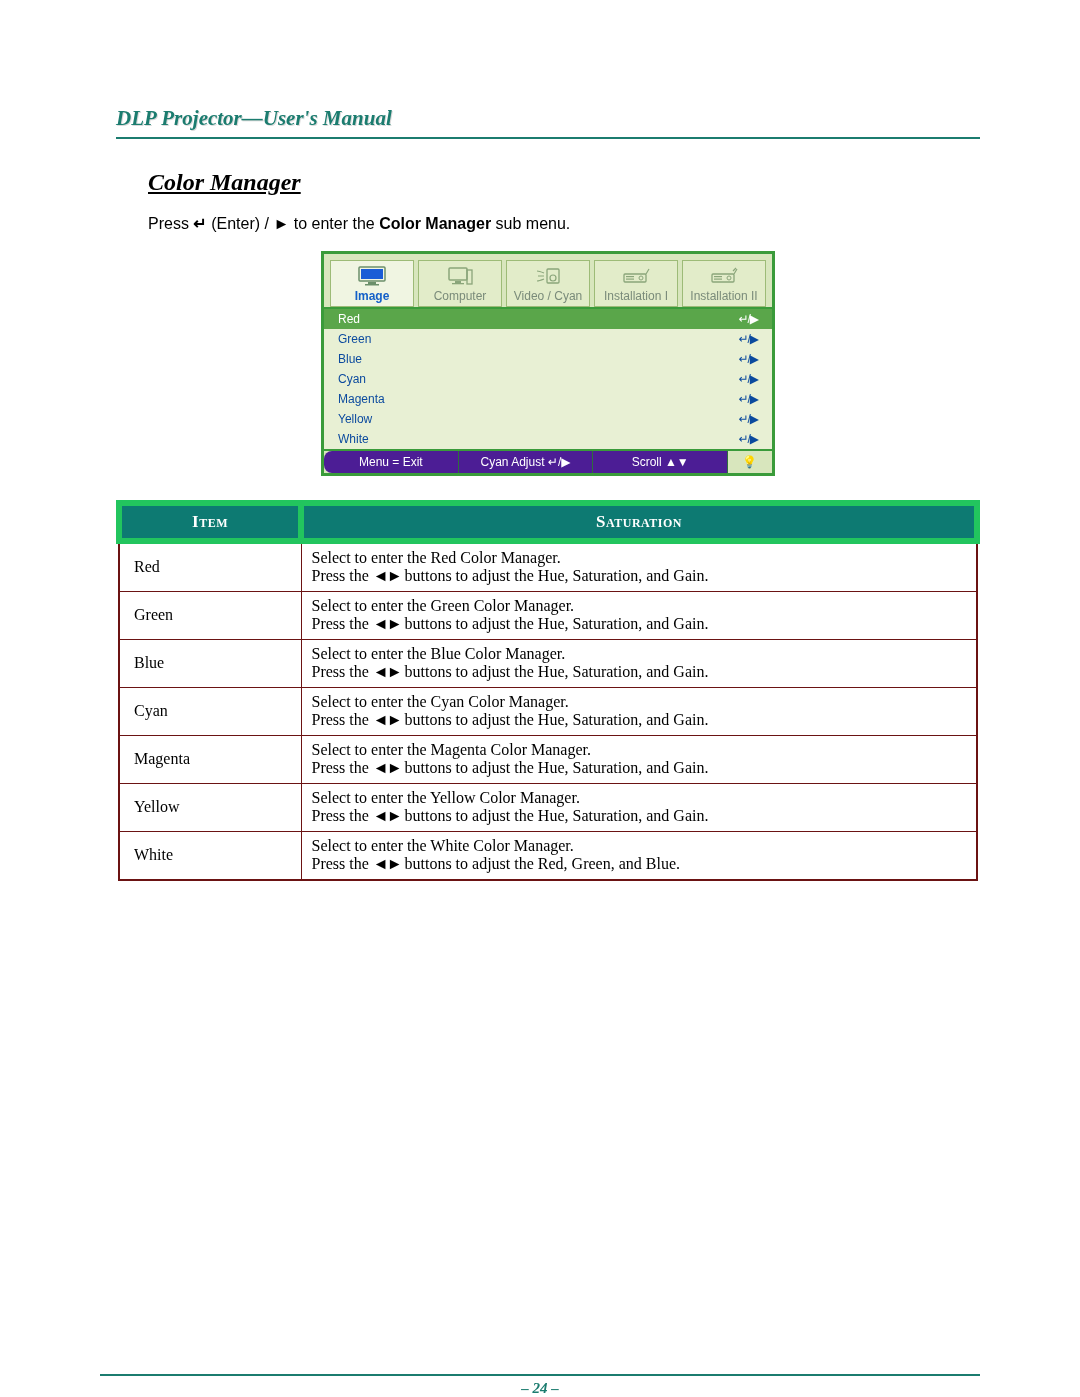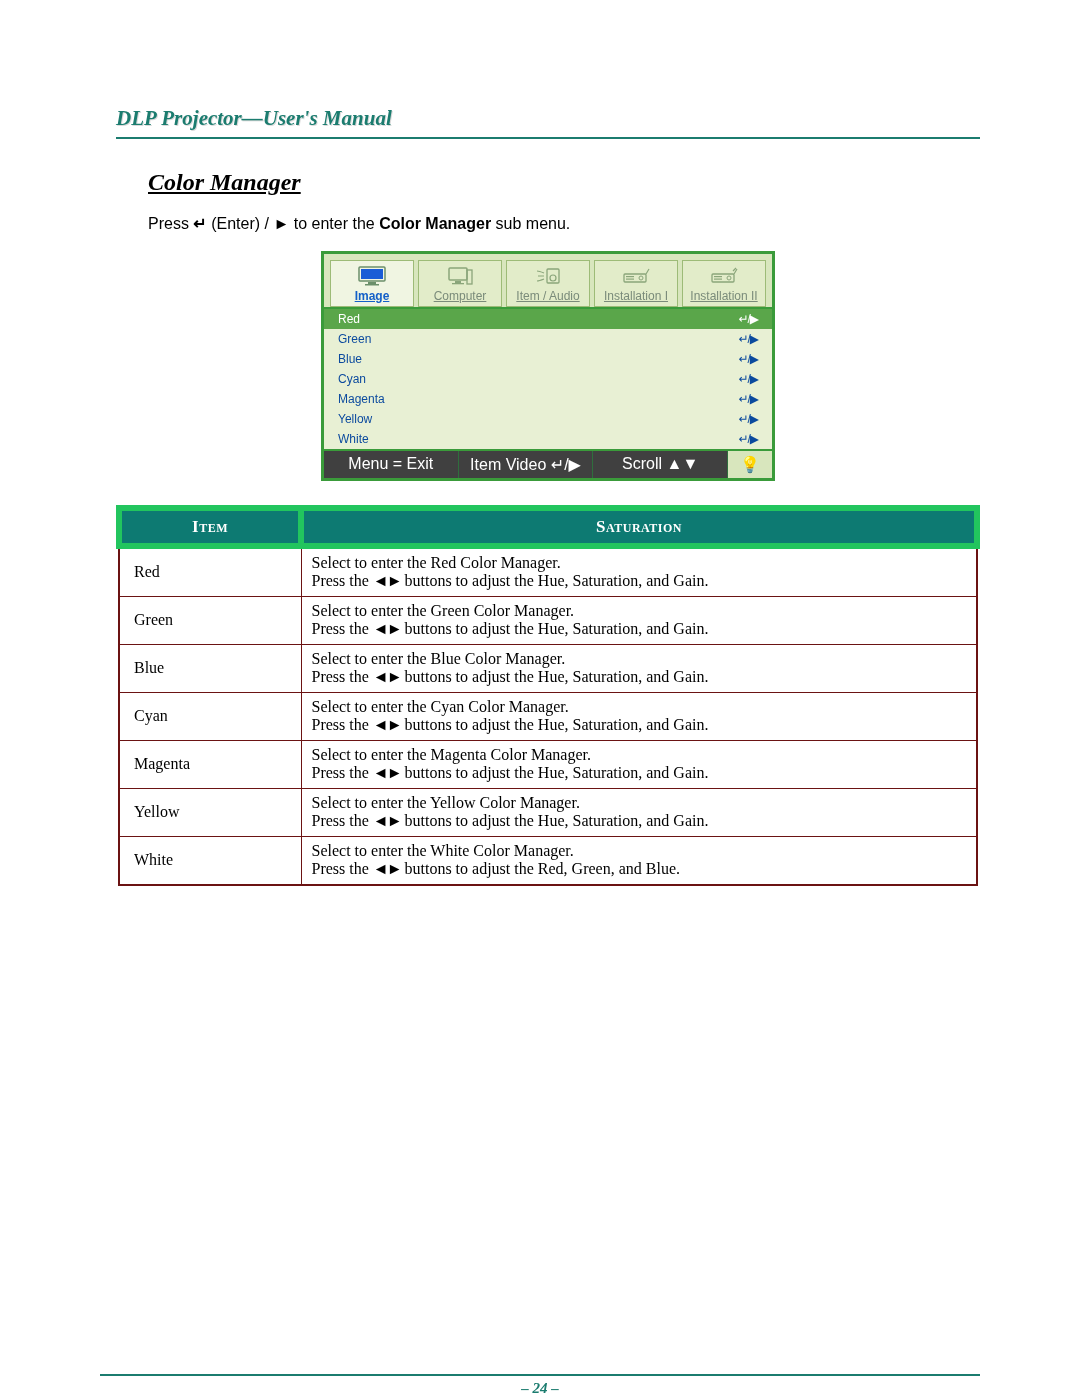--- a/index.html
+++ b/index.html
@@ -61,21 +61,20 @@
     padding: 6px 6px 0 6px;
     background: #d8e6bd;
   }
   .osd-tab {
     flex: 1;
     border: 1px solid #9dbb77;
     background: #e2ecc9;
     text-align: center;
     padding: 4px 0 3px 0;
     color: #7a8b7a;
-    text-decoration: underline;
   }
   .osd-tab.active {
     background: #f0f5e2;
     color: #1460c8;
     font-weight: bold;
   }
   .osd-tab .icon {
     display: block;
     margin: 0 auto 2px auto;
     height: 22px;
@@ -108,23 +107,24 @@
     color: #fff;
   }
   .osd-row .row-icon {
     letter-spacing: -1px;
     font-size: 12px;
   }
   .osd-row.selected .row-icon { color: #fff; }
 
   .osd-footer {
     display: flex;
-    background: #404040;
+    background: #4c1d95;
     color: #fff;
-    font-size: 16px;
+    font-size: 12px;
+    border-radius: 8px;
   }
   .osd-footer > div {
     flex: 1;
     text-align: center;
     padding: 4px 0;
     border-right: 1px solid #2f6e3d;
   }
   .osd-footer > div:last-child {
     flex: 0 0 44px;
     border-right: none;
@@ -223,21 +223,21 @@
         <span>Computer</span>
       </div>
       <div class="osd-tab">
         <span class="icon">
           <svg width="30" height="22" viewBox="0 0 30 22">
               <rect x="14" y="4" width="12" height="14" rx="1" fill="none" stroke="#8aa57a" stroke-width="1.3"></rect>
               <circle cx="20" cy="13" r="3" fill="none" stroke="#8aa57a" stroke-width="1.2"></circle>
               <path d="M11 11 Q 7 11 5 11 M11 8 Q 6 6 4 6 M11 14 Q 6 16 4 16" stroke="#8aa57a" stroke-width="1.2" fill="none"></path>
             </svg>
         </span>
-        <span>Item / Audio</span>
+        <span>Video / Cyan</span>
       </div>
       <div class="osd-tab">
         <span class="icon">
           <svg width="30" height="22" viewBox="0 0 30 22">
               <rect x="3" y="9" width="22" height="8" rx="1" fill="none" stroke="#8aa57a" stroke-width="1.3"></rect>
               <circle cx="20" cy="13" r="2" fill="none" stroke="#8aa57a"></circle>
               <rect x="5" y="11" width="8" height="1.2" fill="#8aa57a"></rect>
               <rect x="5" y="13.5" width="8" height="1.2" fill="#8aa57a"></rect>
               <path d="M25 9 L28 4" stroke="#8aa57a" stroke-width="1.2"></path>
             </svg>
@@ -285,21 +285,21 @@
         <span class="row-icon">↵/▶</span>
       </div>
       <div class="osd-row">
         <span>White</span>
         <span class="row-icon">↵/▶</span>
       </div>
     </div>
 
     <div class="osd-footer">
       <div>Menu = Exit</div>
-      <div>Item Video ↵/▶</div>
+      <div>Cyan Adjust ↵/▶</div>
       <div>Scroll ▲▼</div>
       <div><span>💡</span></div>
     </div>
   </div>
 
   <table class="desc-table">
     <thead>
       <tr>
         <th>Item</th>
         <th>Saturation</th>

